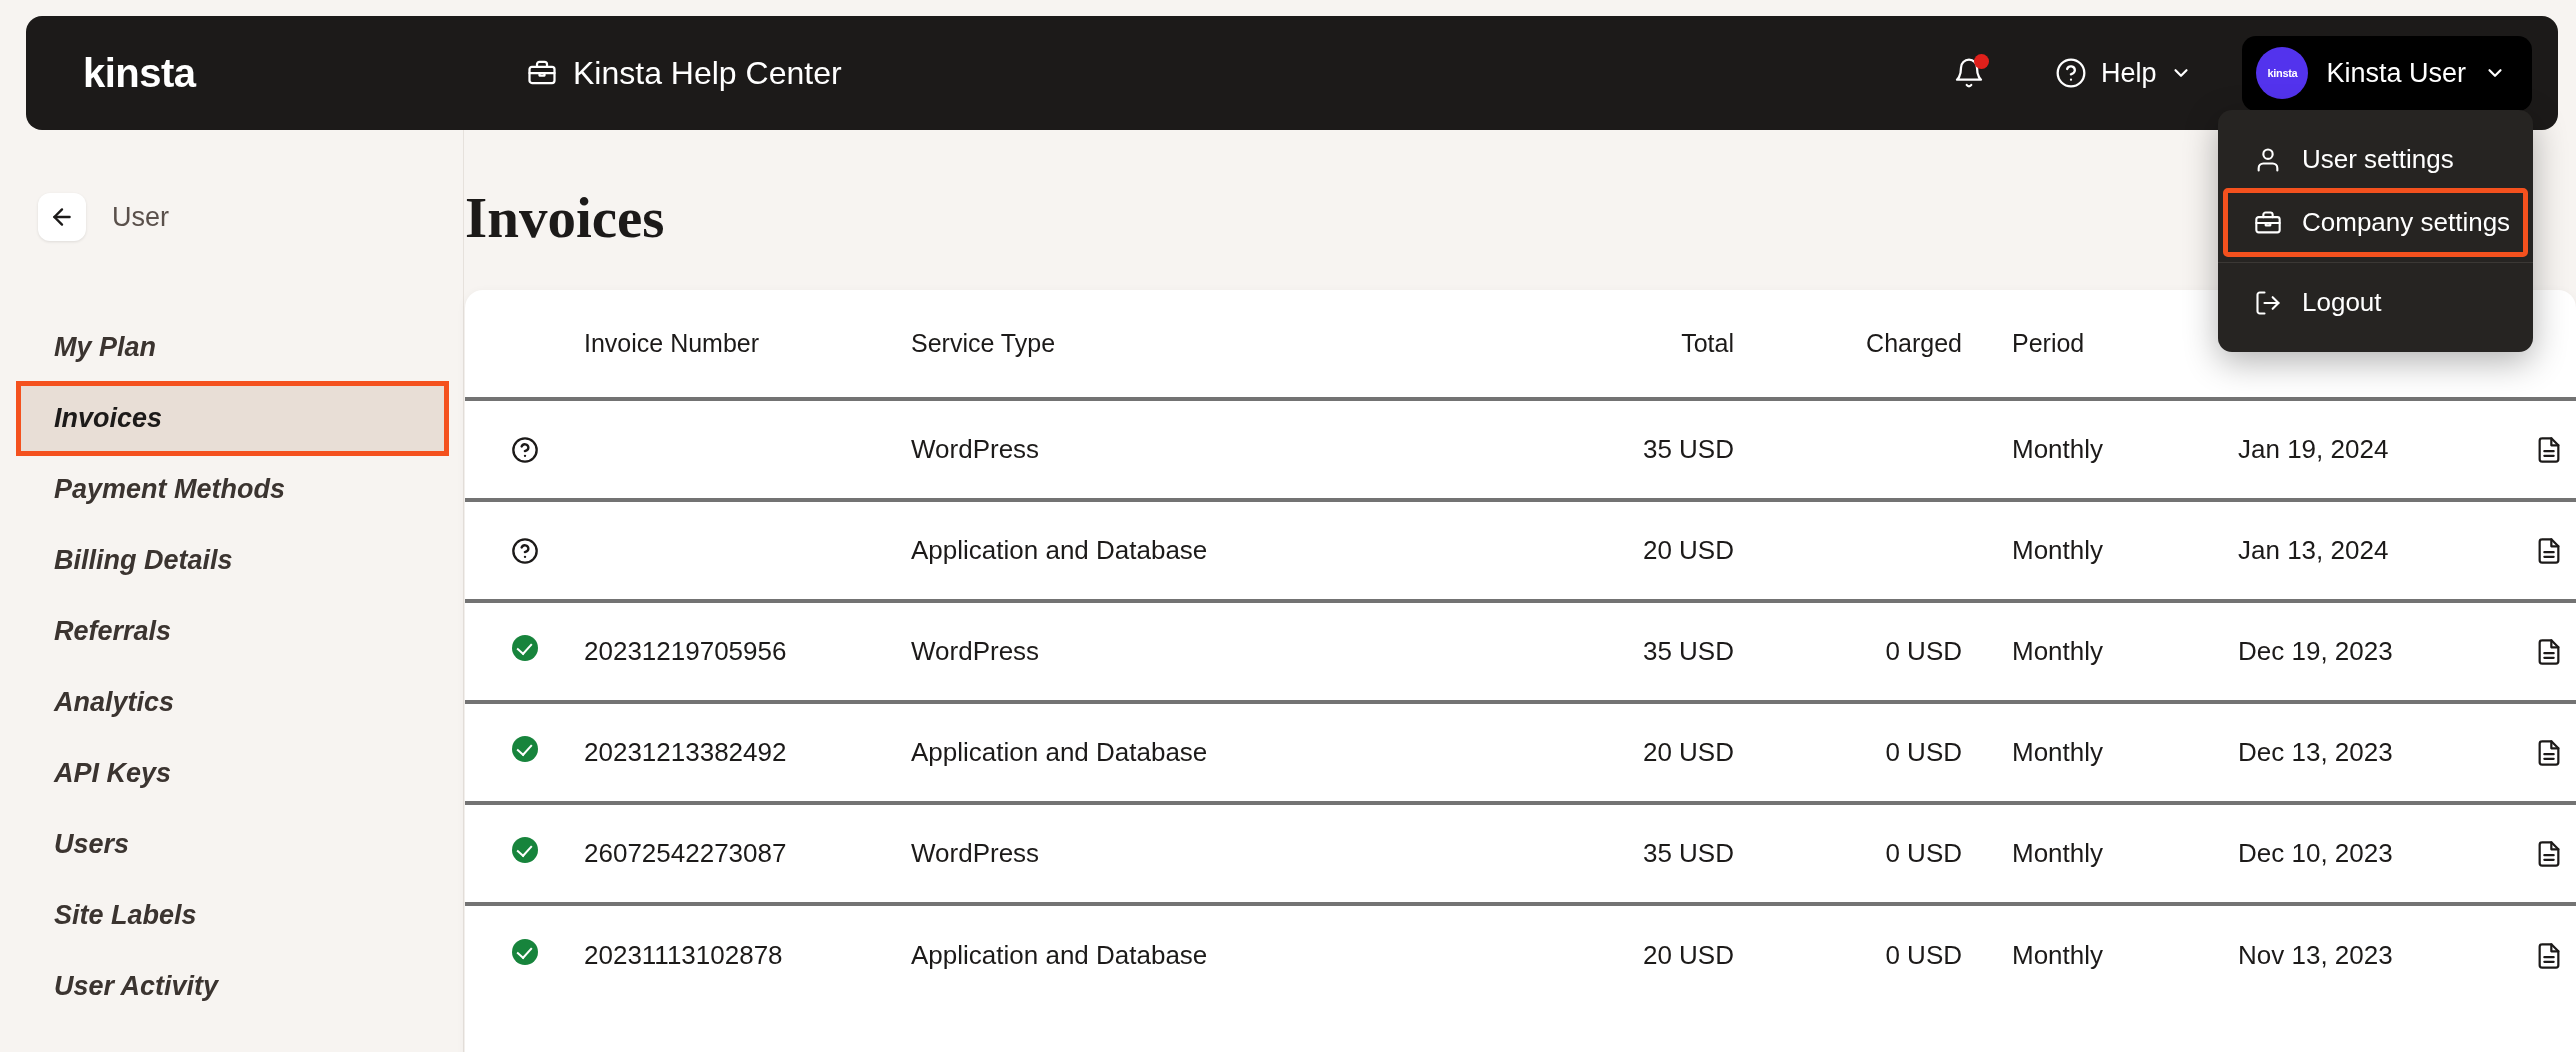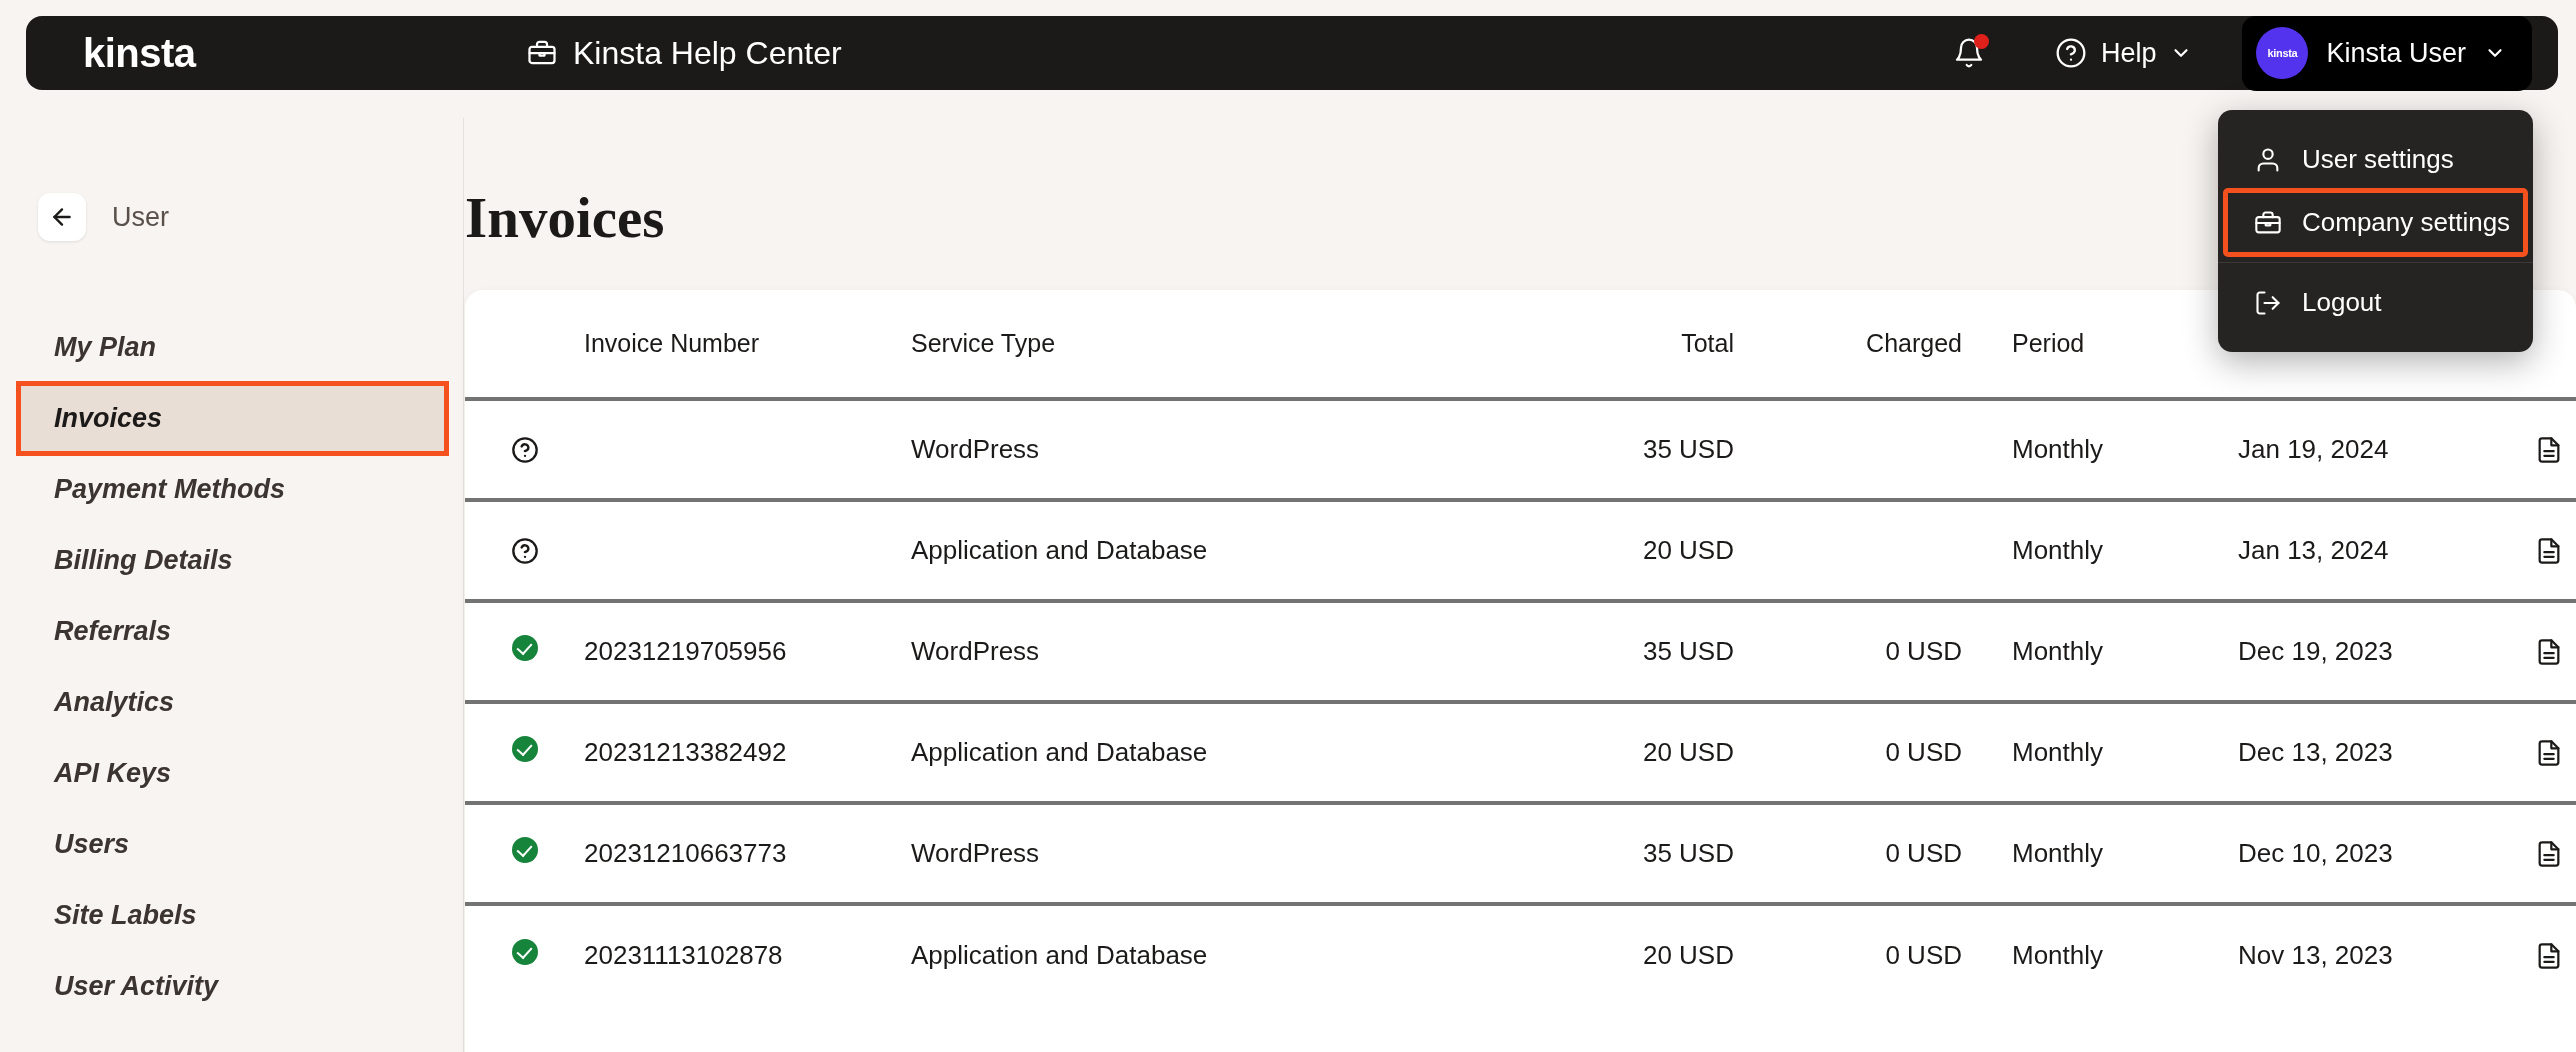--- a/index.html
+++ b/index.html
@@ -18,21 +18,21 @@
     height: 1052px;
     background: #f7f4f1;
   }
 
   
   .topbar {
     position: absolute;
     left: 26px;
     top: 16px;
     width: 2532px;
-    height: 74px;
+    height: 114px;
     background: #1c1a19;
     border-radius: 16px;
     display: flex;
     align-items: center;
     z-index: 5;
   }
 
   .brand {
     margin-left: 57px;
     color: #ffffff;
@@ -565,21 +565,21 @@
                 </span>
 
               </div>
             </td>
           </tr>
 
           <tr>
             <td class="c-status">
               <span class="icon-ok"></span>
             </td>
-            <td class="c-invnum">20231210663773</td>
+            <td class="c-invnum">26072542273087</td>
             <td class="c-service">WordPress</td>
             <td class="c-total">35 USD</td>
             <td class="c-charged">0 USD</td>
             <td class="c-period">Monthly</td>
             <td class="c-created">Dec 10, 2023</td>
             <td class="c-actions">
               <div class="actions-cell">
                 <span>
                   <svg width="28" height="28" viewBox="0 0 24 24" fill="none" stroke="#1c1a19" stroke-width="1.9" stroke-linecap="round" stroke-linejoin="round">
                     <path d="M14 2H6a2 2 0 0 0-2 2v16a2 2 0 0 0 2 2h12a2 2 0 0 0 2-2V8z"></path>

